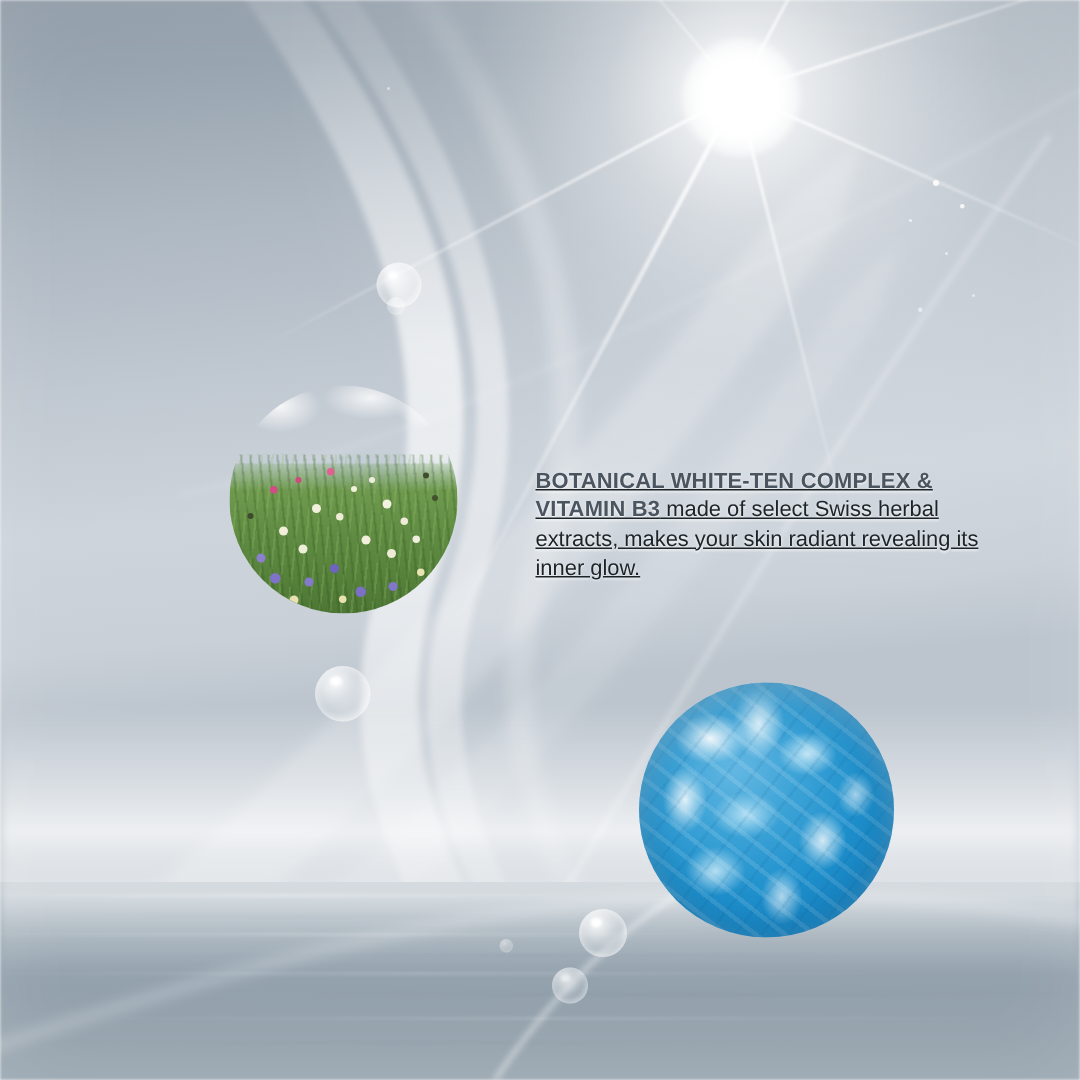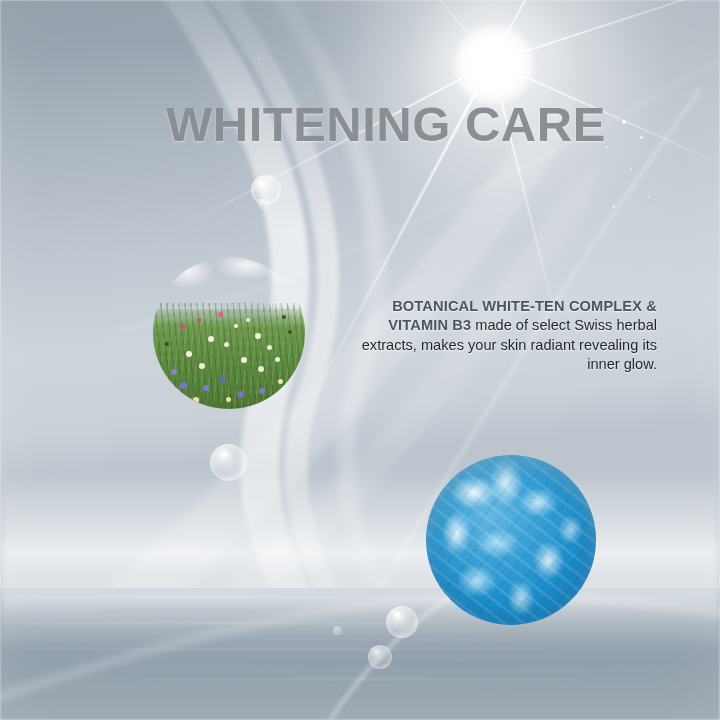--- a/index.html
+++ b/index.html
@@ -170,21 +170,21 @@
     text-shadow:0 1px 2px rgba(255,255,255,.55);
     white-space:nowrap;
   }
   .copy{
     position:absolute;
     font-size:14.6px;line-height:19.5px;
     color:#1d2428;
     text-shadow:0 1px 1.5px rgba(255,255,255,.85);
   }
   .copy b{color:#4a5560;font-weight:bold;letter-spacing:.15px;}
-  #copy-botanical{left:357px;top:282px;width:300px;text-align:right;}
+  #copy-botanical{left:357px;top:297px;width:300px;text-align:left;text-decoration:underline;}
   #copy-glacier{left:28px;top:509px;width:340px;text-align:right;}
 
   
   #vignette{
     box-shadow:inset 0 0 2px rgba(255,255,255,.9), inset 0 0 60px rgba(255,255,255,.12);
   }
 </style>
 </head>
 <body>
 
@@ -306,21 +306,20 @@
     <div id="ice-rim"></div>
   </div>
 
   <div class="bubble" style="left:251px;top:175px;width:30px;height:30px;"></div>
   <div class="bubble" style="left:210px;top:444px;width:37px;height:37px;"></div>
   <div class="bubble" style="left:386px;top:606px;width:32px;height:32px;"></div>
   <div class="bubble" style="left:368px;top:645px;width:24px;height:24px;opacity:.8"></div>
   <div class="bubble" style="left:258px;top:198px;width:12px;height:12px;opacity:.55"></div>
   <div class="bubble" style="left:333px;top:626px;width:9px;height:9px;opacity:.5"></div>
 
-  <div id="title">WHITENING CARE</div>
 
   <p class="copy" id="copy-botanical">
     <b>BOTANICAL WHITE-TEN COMPLEX &amp; VITAMIN B3</b><span> made of select Swiss herbal extracts, makes your skin radiant revealing its inner glow.</span>
   </p>
 
 
   <div class="layer" id="vignette"></div>
 </div>
 
 </body></html>

